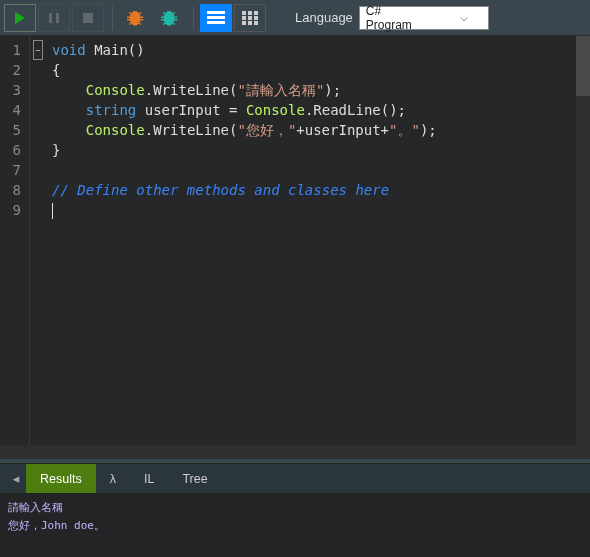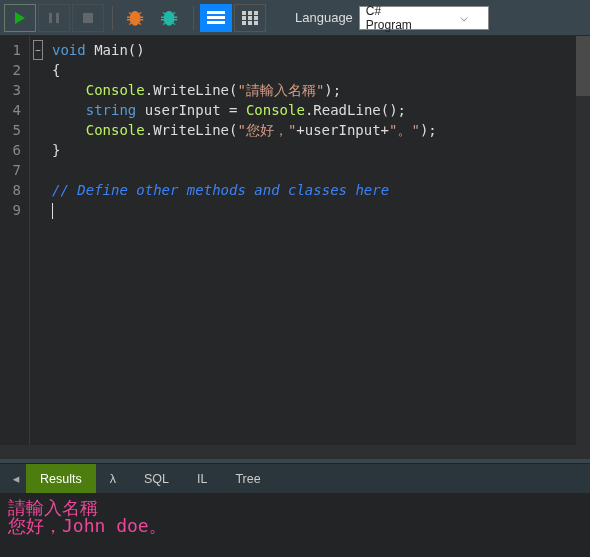--- a/index.html
+++ b/index.html
@@ -161,22 +161,22 @@
 }
 .tab.active {
   background: #4d7c0f;
   color: #fff;
 }
 .output {
   background: #222426;
   padding: 6px 8px;
   height: 64px;
   font-family: Consolas, "Microsoft JhengHei", monospace;
-  font-size: 18px;
-  color: #ec4899;
+  font-size: 11px;
+  color: #c4b5fd;
   line-height: 18px;
   white-space: pre;
 }
 </style>
 </head>
 <body>
 
 <div class="toolbar">
   <div class="tbtn play">
     <svg width="14" height="14">
@@ -256,18 +256,17 @@
     </div>
 </div>
 
 <div class="scrollbar-h"></div>
 <div class="bottom-divider"></div>
 
 <div class="tabbar">
   <div class="tab-chev">◂</div>
   <div class="tab active">Results</div>
   <div class="tab">λ</div>
-  <div class="tab">SQL</div>
   <div class="tab">IL</div>
   <div class="tab">Tree</div>
 </div>
 
 <div class="output"><div>請輸入名稱</div><div>您好，John doe。</div></div>
 
 </body></html>

